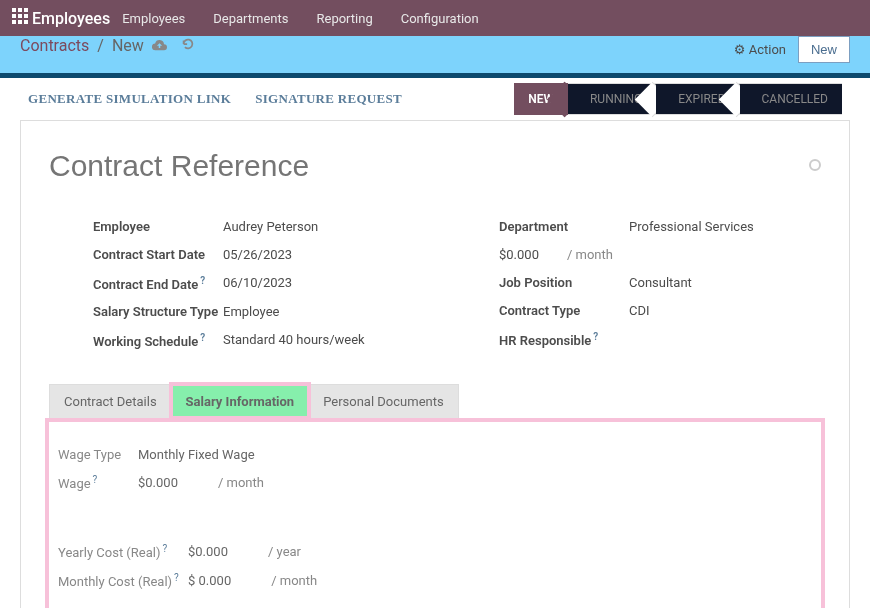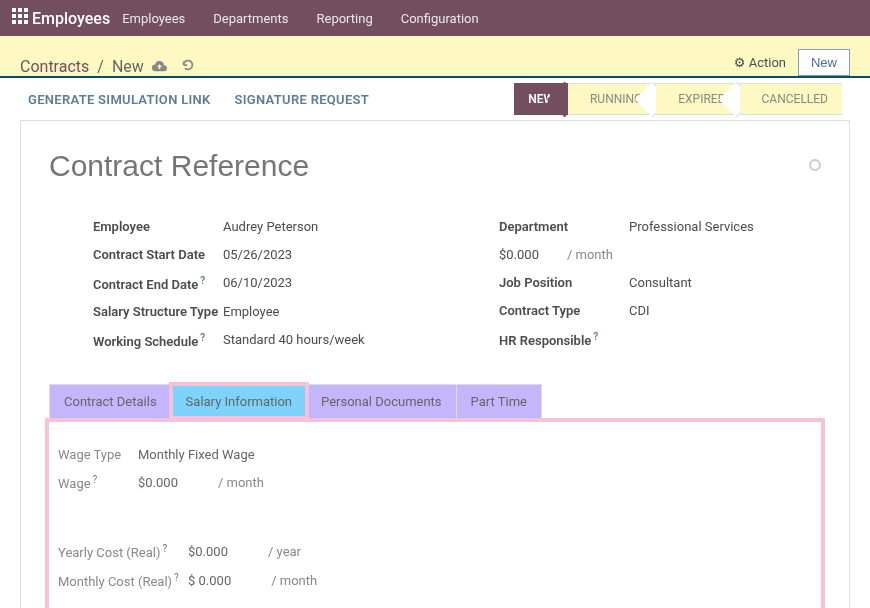--- a/index.html
+++ b/index.html
@@ -4,36 +4,36 @@
 <style>
   * { box-sizing: border-box; margin: 0; padding: 0; }
   body { font-family: -apple-system, BlinkMacSystemFont, "Segoe UI", Roboto, sans-serif; font-size: 13px; color: #4c4c4c; background: #fff; }
 
   .topbar { background: #734e5f; color: #fff; height: 36px; display: flex; align-items: center; padding: 0 12px; gap: 4px; }
   .apps-icon { font-size: 16px; color: #fff; }
   .topbar-title { font-size: 16px; font-weight: 500; margin-right: 8px; }
   .topbar-menu { display: flex; gap: 28px; }
   .topbar-menu span { font-size: 13px; color: #e8e8e8; cursor: pointer; }
 
-  .subbar { background: #fef9c3; border-bottom: 2px solid #0c4a6e; height: 42px; display: flex; align-items: flex-end; justify-content: space-between; padding: 0 20px; }
+  .subbar { background: #7dd3fc; border-bottom: 5px solid #0c4a6e; height: 42px; display: flex; align-items: flex-start; justify-content: space-between; padding: 0 20px; }
   .breadcrumb { display: flex; align-items: center; gap: 8px; font-size: 16px; color: #666; }
   .breadcrumb .bc-link { color: #7c4a5e; }
   .breadcrumb .bc-new { color: #666; }
   .subbar-icons { display: flex; gap: 14px; color: #888; }
   .subbar-right { display: flex; align-items: center; gap: 12px; }
   .action-link { color: #4c4c4c; font-size: 13px; }
   .gear { font-size: 13px; }
   .new-btn { border: 1px solid #7c9fc1; background: #fff; color: #4a6d8f; padding: 5px 12px; font-size: 13px; }
 
   .toolbar { height: 42px; display: flex; align-items: center; justify-content: space-between; padding: 0 28px; }
-  .toolbar-left { display: flex; gap: 24px; }
+  .toolbar-left { display: flex; gap: 24px; font-family: Liberation Serif, serif; }
   .toolbar-left span { color: #5b7d9a; font-size: 13px; font-weight: 600; letter-spacing: 0.3px; cursor: pointer; }
 
   .status-bar { display: flex; align-items: center; }
-  .status-step { position: relative; height: 32px; display: flex; align-items: center; padding: 0 14px 0 22px; font-size: 12px; color: #888; background: #fef9c3; border-top: 1px solid #ddd; border-bottom: 1px solid #ddd; }
+  .status-step { position: relative; height: 32px; display: flex; align-items: center; padding: 0 14px 0 22px; font-size: 12px; color: #888; background: #0f172a; border-top: 1px solid #ddd; border-bottom: 1px solid #ddd; }
   .status-step::after { content: ""; position: absolute; right: -9px; top: 3px; width: 24px; height: 24px; transform: rotate(45deg); border-top: 1px solid #ddd; border-right: 1px solid #ddd; background: #fff; }
   .status-step.active { background: #734e5f; color: #fff; border-color: #734e5f; font-weight: 600; padding-left: 14px; }
   .status-step.active::after { background: #734e5f; border-color: #734e5f; }
   .status-step:last-child::after { display: none; }
 
   .form-sheet { border: 1px solid #ddd; margin: 0 20px 20px 20px; padding: 20px 28px 30px 28px; background: #fff; }
   .form-title { font-size: 30px; font-weight: 400; color: #bfbfbf; border: none; outline: none; width: 70%; margin: 8px 0 30px 0; }
   .status-dot { float: right; width: 12px; height: 12px; border: 2px solid #ccc; border-radius: 50%; margin-top: 18px; }
 
   .form-grid { display: flex; gap: 40px; }
@@ -43,22 +43,22 @@
   .form-value { font-size: 13px; color: #4c4c4c; display: flex; align-items: center; gap: 28px; }
   .help { font-size: 10px; color: #5b7d9a; vertical-align: super; margin-left: 2px; }
 
   .radio-group { display: flex; flex-direction: column; gap: 8px; }
   .radio-opt { display: flex; align-items: center; gap: 8px; }
   .radio-outer { width: 14px; height: 14px; border: 2px solid #888; border-radius: 50%; display: flex; align-items: center; justify-content: center; }
   .radio-outer.checked { border-color: #5b7d9a; }
   .radio-inner { width: 6px; height: 6px; background: #5b7d9a; border-radius: 50%; }
 
   .tabs { display: flex; margin-top: 28px; }
-  .tab { padding: 9px 14px; border: 1px solid #ddd; border-bottom: none; font-size: 13px; color: #666; cursor: pointer; background: #c4b5fd; margin-right: -1px; }
-  .tab.active { background: #7dd3fc; position: relative; z-index: 2; }
+  .tab { padding: 9px 14px; border: 1px solid #ddd; border-bottom: none; font-size: 13px; color: #666; cursor: pointer; background: #e5e5e5; margin-right: -1px; }
+  .tab.active { background: #86efac; position: relative; z-index: 2; font-weight: bold; }
   .tab.highlight { outline: 4px solid #f7c1d9; outline-offset: -2px; }
 
   .tab-content { border: 1px solid transparent; padding: 18px 8px 28px 8px; outline: 4px solid #f7c1d9; margin-top: 4px; display: flex; gap: 40px; flex-direction: column; }
   .tab-col { flex: 1; }
   .tc-row { display: flex; align-items: center; padding: 6px 0; }
   .tc-label { width: 130px; font-size: 13px; color: #888; }
   .tc-value { font-size: 13px; color: #666; display: flex; align-items: center; gap: 40px; }
   .unit { color: #888; }
 </style>
 </head>
@@ -171,21 +171,20 @@
         <div class="form-label"><span>HR Responsible</span><span class="help">?</span></div>
         <div class="form-value"></div>
       </div>
     </div>
   </div>
 
   <div class="tabs">
     <div class="tab">Contract Details</div>
     <div class="tab active highlight">Salary Information</div>
     <div class="tab">Personal Documents</div>
-    <div class="tab">Part Time</div>
   </div>
 
   <div class="tab-content">
     <div class="tab-col">
       <div class="tc-row">
         <div class="tc-label" style="width:80px">Wage Type</div>
         <div class="tc-value">Monthly Fixed Wage</div>
       </div>
       <div class="tc-row">
         <div class="tc-label" style="width:80px"><span>Wage</span><span class="help">?</span></div>

